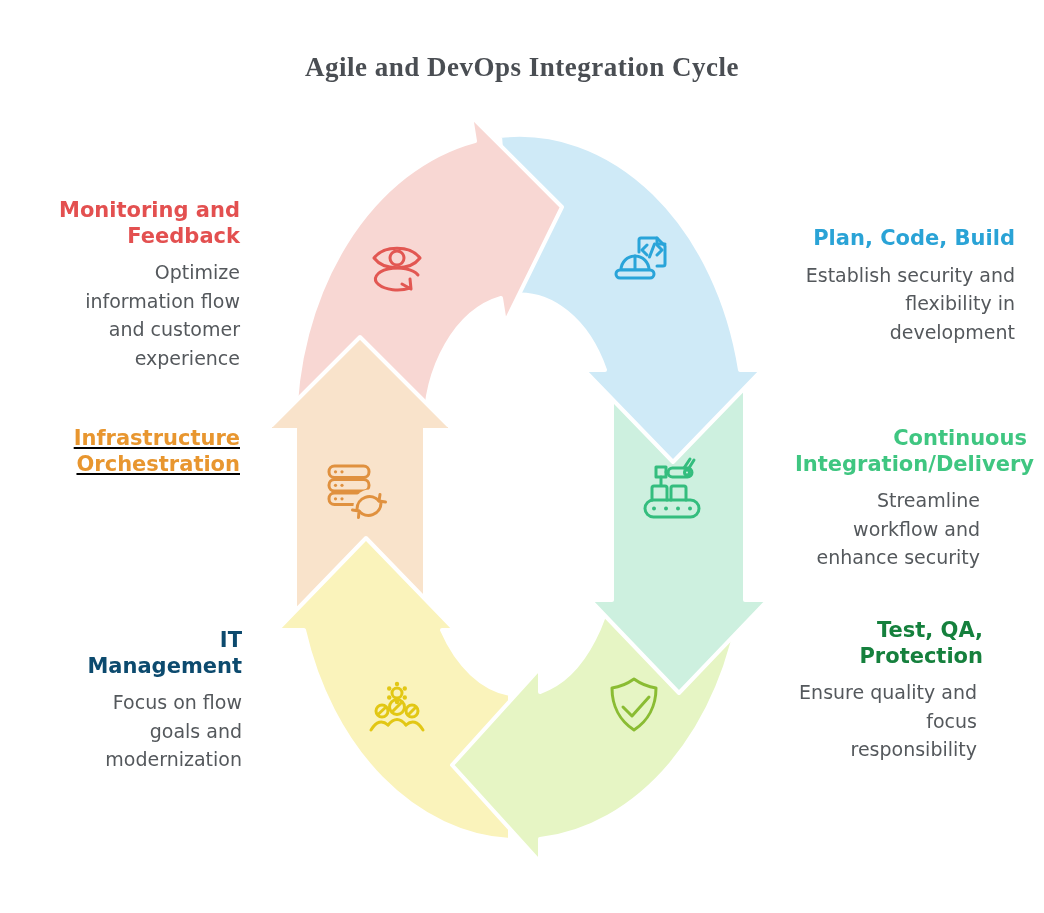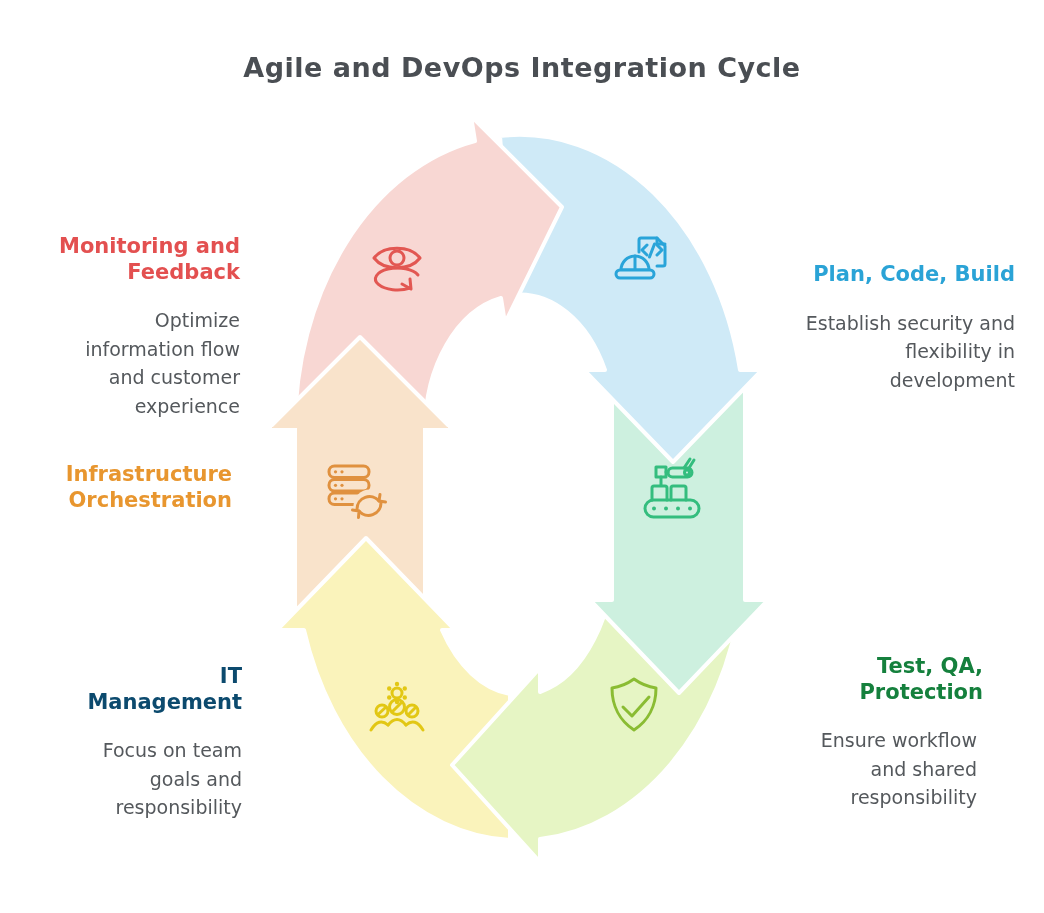--- a/index.html
+++ b/index.html
@@ -2,26 +2,26 @@
 <html><head>
 <meta charset="utf-8">
 <style>
   html,body{margin:0;padding:0;background:#ffffff;}
   .canvas{
     position:relative;width:1044px;height:913px;background:#ffffff;overflow:hidden;
     font-family:"DejaVu Sans", "Liberation Sans", sans-serif;
   }
   .title{
     position:absolute;left:0;top:52px;width:100%;text-align:center;
-    font-size:27px;font-weight:bold;letter-spacing:0.5px;
+    font-size:27px;font-weight:bold;letter-spacing:0.5px;font-family:Liberation Serif, serif;
   }
   .ring-svg{position:absolute;left:0;top:0;}
   .stage-block{position:absolute;}
-  .stage-heading{font-size:21px;font-weight:bold;line-height:1.22;margin-top:36px;}
-  .stage-desc{margin-top:21px;font-size:19px;line-height:1.5;color:#54585c;}
+  .stage-heading{font-size:21px;font-weight:bold;line-height:1.22;}
+  .stage-desc{margin-top:9px;font-size:19px;line-height:1.5;color:#54585c;}
   .align-right{text-align:right;}
   .align-left{text-align:right;}
   .indent-desc{padding-left:22px;}
 </style>
 </head>
 <body>
 
 <div class="canvas">
 
   <div class="title" style="color: rgb(74, 78, 83);">Agile and DevOps Integration Cycle</div>
@@ -123,28 +123,32 @@
   <div class="stage-block align-right" style="left:48px;top:198px;width:192px;">
     <div class="stage-heading" style="color: rgb(227, 80, 80);">Monitoring and Feedback</div>
     <div class="stage-desc">Optimize information flow and customer experience</div>
   </div>
 
   <div class="stage-block align-left" style="left:795px;top:226px;width:220px;">
     <div class="stage-heading" style="color: rgb(42, 163, 214);">Plan, Code, Build</div>
     <div class="stage-desc">Establish security and flexibility in development</div>
   </div>
 
-  <div class="stage-block align-right" style="left:40px;top:426px;width:192px;">
+  <div class="stage-block align-right" style="left:48px;top:426px;width:192px;text-decoration:underline;">
     <div class="stage-heading" style="color: rgb(232, 150, 47);">Infrastructure Orchestration</div>
   </div>
 
+  <div class="stage-block align-left" style="left:795px;top:426px;width:232px;">
+    <div class="stage-heading" style="color: rgb(63, 198, 129);">Continuous Integration/Delivery</div>
+    <div class="stage-desc" style="width:185px;">Streamline workflow and enhance security</div>
+  </div>
 
   <div class="stage-block align-left" style="left:62px;top:628px;width:180px;">
     <div class="stage-heading" style="color: #0c4a6e;">IT Management</div>
-    <div class="stage-desc indent-desc" style="width:158px;">Focus on team goals and responsibility</div>
+    <div class="stage-desc indent-desc" style="width:158px;">Focus on flow goals and modernization</div>
   </div>
 
   <div class="stage-block align-left" style="left:795px;top:618px;width:188px;">
     <div class="stage-heading" style="color: #15803d;">Test, QA, Protection</div>
-    <div class="stage-desc" style="width:182px;">Ensure workflow and shared responsibility</div>
+    <div class="stage-desc" style="width:182px;">Ensure quality and focus responsibility</div>
   </div>
 
 </div>
 
 </body></html>

